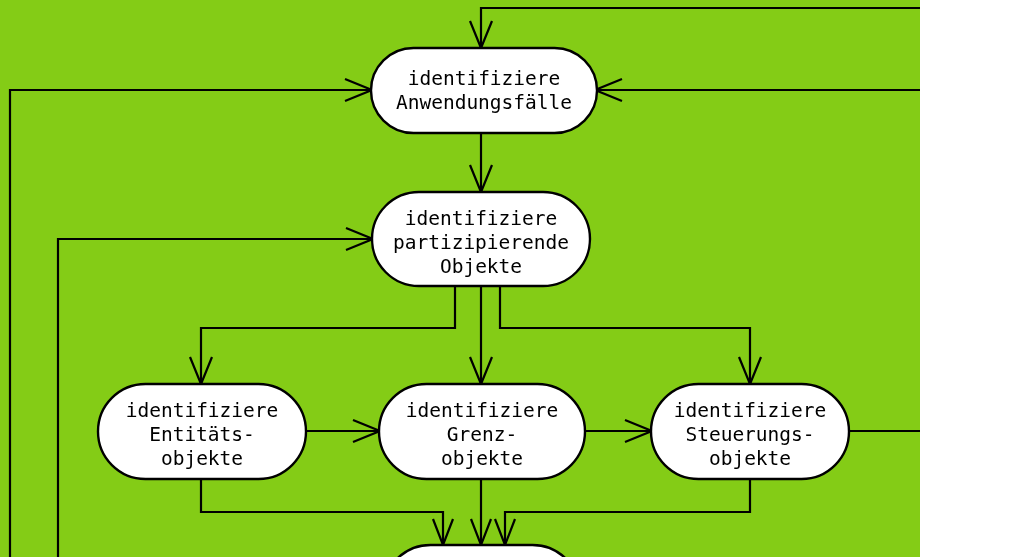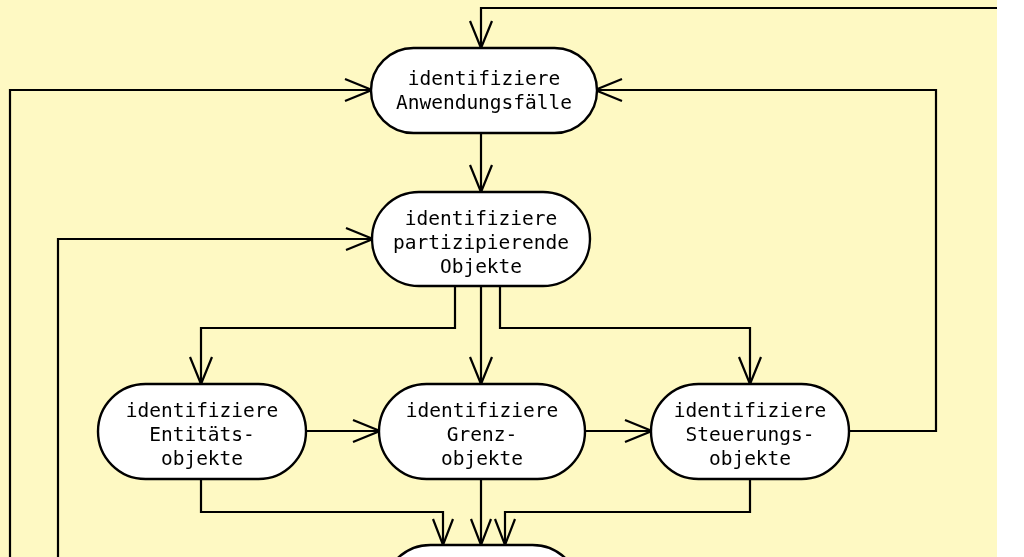--- a/index.html
+++ b/index.html
@@ -5,23 +5,23 @@
   html, body {
     margin: 0;
     padding: 0;
     background: #ffffff;
   }
   body {
     font-family: "DejaVu Sans Mono", monospace;
   }
   #diagram-root {
     position: relative;
-    width: 997px;
+    width: 920px;
     height: 557px;
-    background: #fef9c3;
+    background: #84cc16;
     overflow: hidden;
   }
   svg#flowchart {
     display: block;
     width: 1024px;
     height: 557px;
   }
   .node-shape {
     fill: #ffffff;
     stroke: #000000;

